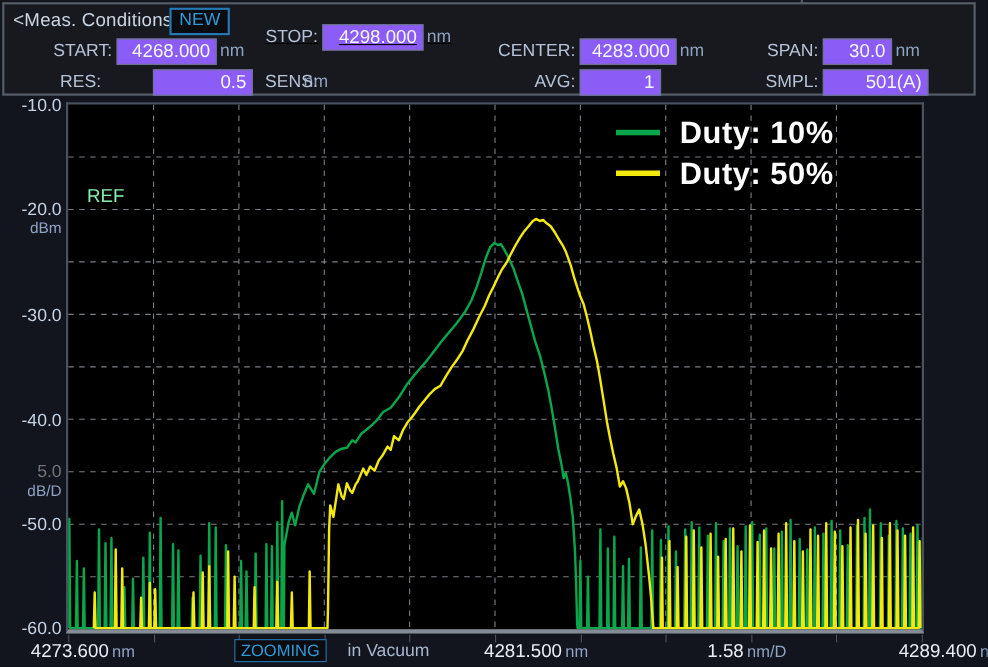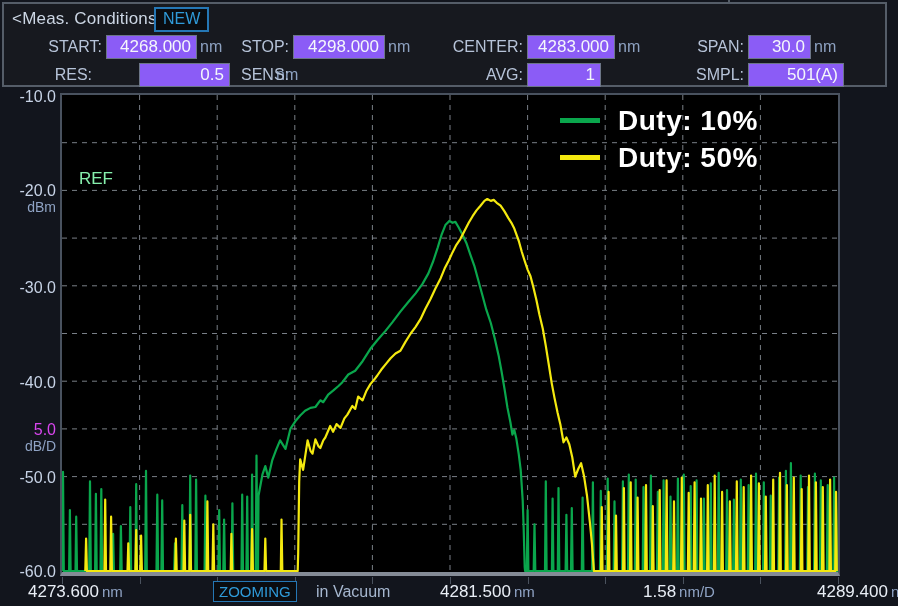--- a/index.html
+++ b/index.html
@@ -15,39 +15,39 @@
   #new-badge{left:150px;top:3px;}
   .field{position:absolute;height:24px;display:flex;align-items:center;}
   .flabel{display:inline-block;text-align:right;color:#b6c3d8;font-size:16px;padding-right:4px;}
   .fbox{display:inline-block;height:24px;background:#8b5cf6;border:1px solid #6c7688;
     box-sizing:border-box;display:flex;align-items:center;}
   .fval{width:100%;font-size:17px;color:#f4f7fb;text-align:right;padding:0 5px;white-space:nowrap;}
   .fval.left{text-align:left;}
   .funit{color:#8da1c0;font-size:16px;padding-left:3px;}
   .f-start{left:20px;top:31px;}  .f-start .flabel{width:78px;} .f-start .fbox{width:91px;}
   .f-res{left:10px;top:59px;gap:43px;}    .f-res .flabel{width:78px;}   .f-res .fbox{width:91px;}
-  .f-stop{left:208px;top:31px;}  .f-stop .flabel{width:77px;}  .f-stop .fbox{width:92px;}
+  .f-stop{left:208px;top:18px;text-decoration:underline;}  .f-stop .flabel{width:77px;}  .f-stop .fbox{width:92px;}
   .f-sens{left:208px;top:59px;}  .f-sens .flabel{width:77px;}  .f-sens .fbox{width:133px;}
   .f-center{left:428px;top:31px;}.f-center .flabel{width:91px;text-align:right;}.f-center .fbox{width:88px;}
   .f-avg{left:428px;top:59px;}   .f-avg .flabel{width:91px;}   .f-avg .fbox{width:74px;}
   .f-span{left:648px;top:31px;}  .f-span .flabel{width:92px;}  .f-span .fbox{width:63px;}
   .f-smpl{left:648px;top:59px;}  .f-smpl .flabel{width:92px;}  .f-smpl .fbox{width:96px;}
   
   #plot{position:absolute;left:60px;top:93px;width:776px;height:477px;background:#000;
     border:2px solid #49525f;border-bottom:4px solid #848b96;box-sizing:content-box;}
   #plot svg{position:absolute;left:0;top:0;}
   #ref-marker{position:absolute;left:4px;top:74px;color:#86efac;font-size:17px;margin-left:13px;}
   
   #legend{position:absolute;left:498px;top:7px;}
   .lrow{display:flex;align-items:center;height:37px;}
   .lsample{width:40px;height:5px;margin-right:18px;}
   .llabel{color:#ffffff;font-size:28px;font-weight:bold;letter-spacing:.5px;}
   
   .ylab{position:absolute;left:0;width:56px;text-align:right;font-size:16px;color:#c7d3e6;height:18px;line-height:18px;}
-  .ylab.white{color:#d946ef;}
+  .ylab.white{color:#737373;}
   .ysub{position:absolute;left:0;width:56px;text-align:right;font-size:14px;color:#8fa3c4;height:16px;line-height:16px;}
   
   .xlab{position:absolute;top:582px;font-size:17px;color:#e9eef6;white-space:nowrap;}
   .xlab .u{font-size:15px;color:#8fa3c4;padding-left:3px;}
   #zooming-badge{position:absolute;left:213px;top:581px;border-width:1px;font-size:15px;padding:1px 5px;}
   #vacuum{position:absolute;left:316px;top:583px;font-size:16px;color:#a6b7cf;}
   .tick{position:absolute;top:577px;width:1px;height:7px;background:#4a525e;}
 </style>
 </head>
 <body>

